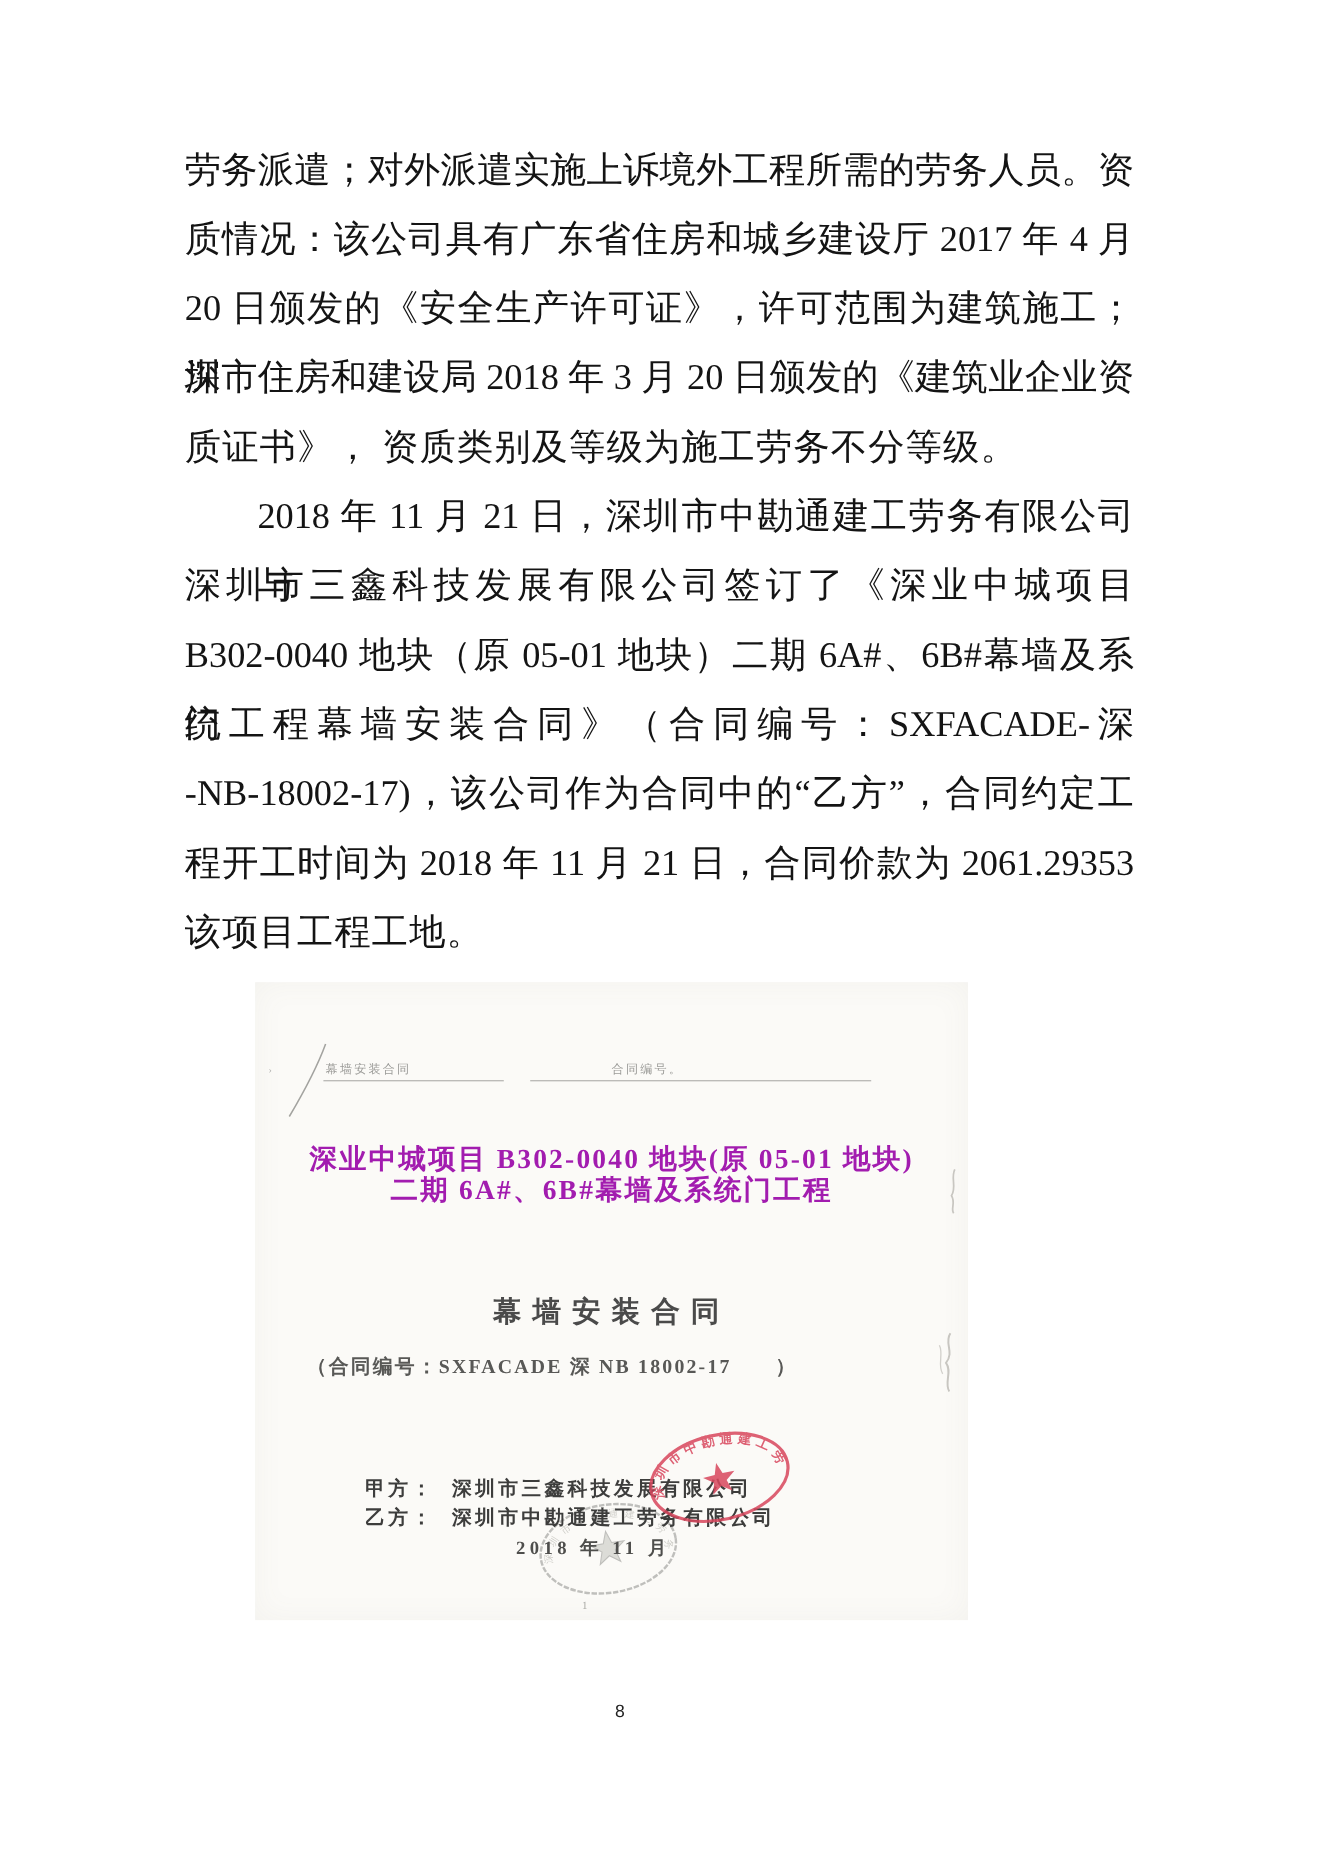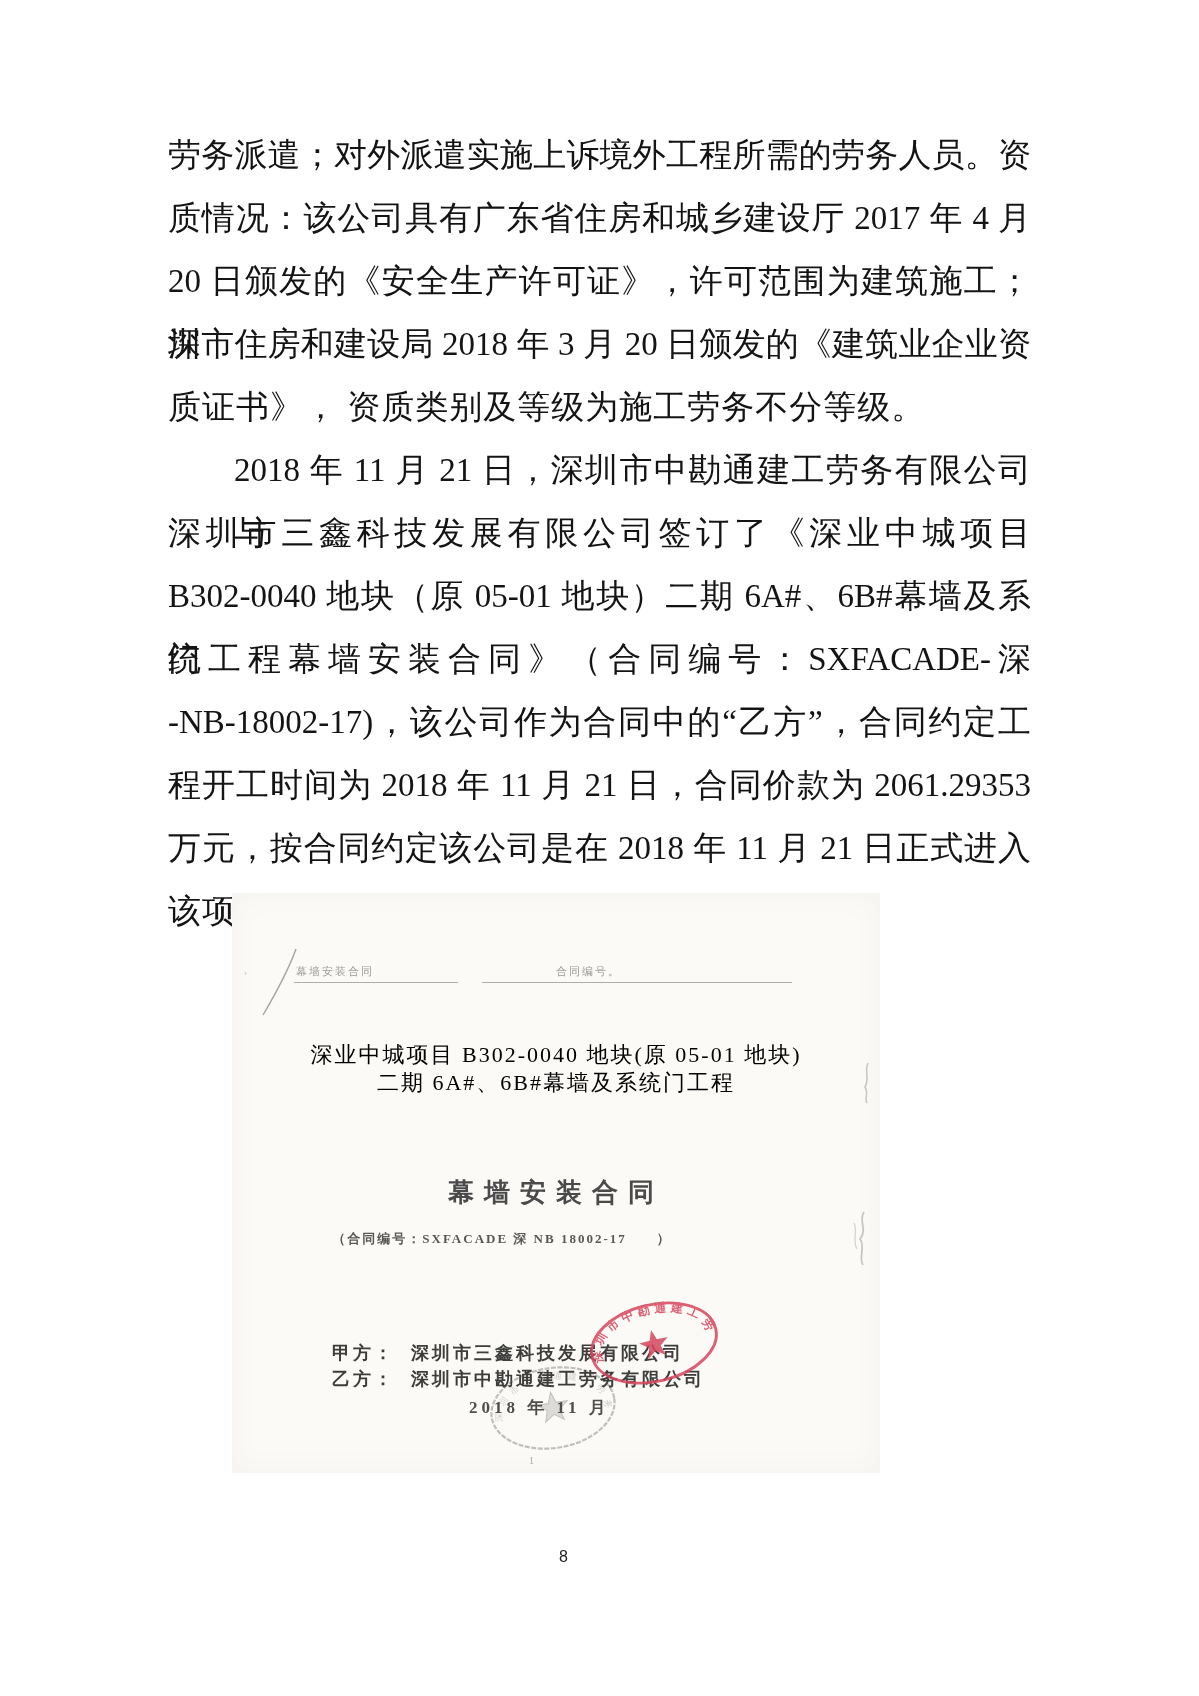--- a/index.html
+++ b/index.html
@@ -17,25 +17,25 @@
   .scan {
     position:absolute; left:232px; top:893px; width:648px; height:580px;
     background:#fbfaf7;
     box-shadow:inset 0 0 28px rgba(120,115,105,0.06);
   }
   .scan .hdr-text { position:absolute; font-size:11px; color:#8b8b88; letter-spacing:2px; opacity:.85; }
   .scan .hdr-line { position:absolute; height:0; border-bottom:1px solid #9a9a96; opacity:.8; }
   .scan .crease { position:absolute; left:22px; top:48px; }
   .scan .tick-mark { position:absolute; left:12px; top:74px; font-size:9px; color:#999; opacity:.7; }
   .scan-title { position:absolute; left:0; top:148px; width:100%; text-align:center;
-    font-weight:normal; font-size:22px; color:#000000; letter-spacing:2px; line-height:28px; }
+    font-weight:bold; font-size:25px; color:#a21caf; letter-spacing:2px; line-height:28px; }
   .doc-title { position:absolute; left:0; top:282px; width:100%; text-align:center;
     font-weight:bold; font-size:26px; color:#4a4a4a; letter-spacing:10px; }
   .contract-no { position:absolute; left:0; top:337px; width:100%; text-align:center; padding-right:108px;
-    box-sizing:border-box; font-size:13px; color:#585856; letter-spacing:2px; font-weight:bold; }
+    box-sizing:border-box; font-size:18px; color:#585856; letter-spacing:2px; font-weight:bold; }
   .party { position:absolute; left:100px; display:flex; font-size:18px; font-weight:bold;
     color:#3d3d3c; letter-spacing:3px; z-index:4; }
   .party .plabel { margin-right:16px; }
   .party-a { top:448px; }
   .party-b { top:474px; }
   .sign-date { position:absolute; left:237px; top:503px; font-size:17px; font-weight:bold;
     color:#4e4e4c; letter-spacing:4px; z-index:5; }
   .red-seal { position:absolute; left:350px; top:402px; z-index:6; }
   .gray-stamp { position:absolute; left:251px; top:468px; z-index:3; }
   .scribble { position:absolute; opacity:.65; }
@@ -56,21 +56,20 @@
     <div class="bline j">质情况：该公司具有广东省住房和城乡建设厅 2017 年 4 月</div>
     <div class="bline j">20 日颁发的《安全生产许可证》，许可范围为建筑施工；深</div>
     <div class="bline j">圳市住房和建设局 2018 年 3 月 20 日颁发的《建筑业企业资</div>
     <div class="bline">质证书》， 资质类别及等级为施工劳务不分等级。</div>
     <div class="bline j indent">2018 年 11 月 21 日，深圳市中勘通建工劳务有限公司与</div>
     <div class="bline j">深圳市三鑫科技发展有限公司签订了《深业中城项目</div>
     <div class="bline j">B302-0040 地块（原 05-01 地块）二期 6A#、6B#幕墙及系统</div>
     <div class="bline j">门工程幕墙安装合同》（合同编号：SXFACADE-深</div>
     <div class="bline j">-NB-18002-17)，该公司作为合同中的“乙方”，合同约定工</div>
     <div class="bline j">程开工时间为 2018 年 11 月 21 日，合同价款为 2061.29353</div>
-    <div class="bline j">万元，按合同约定该公司是在 2018 年 11 月 21 日正式进入</div>
     <div class="bline">该项目工程工地。</div>
   </div>
 
   <div class="scan">
 
     <svg class="crease" width="52" height="82">
       <path d="M 42 8 C 34 30, 22 52, 9 74" stroke="#8d8d89" stroke-width="1.4" fill="none" opacity="0.8"></path>
     </svg>
     <span class="tick-mark">›</span>
 

